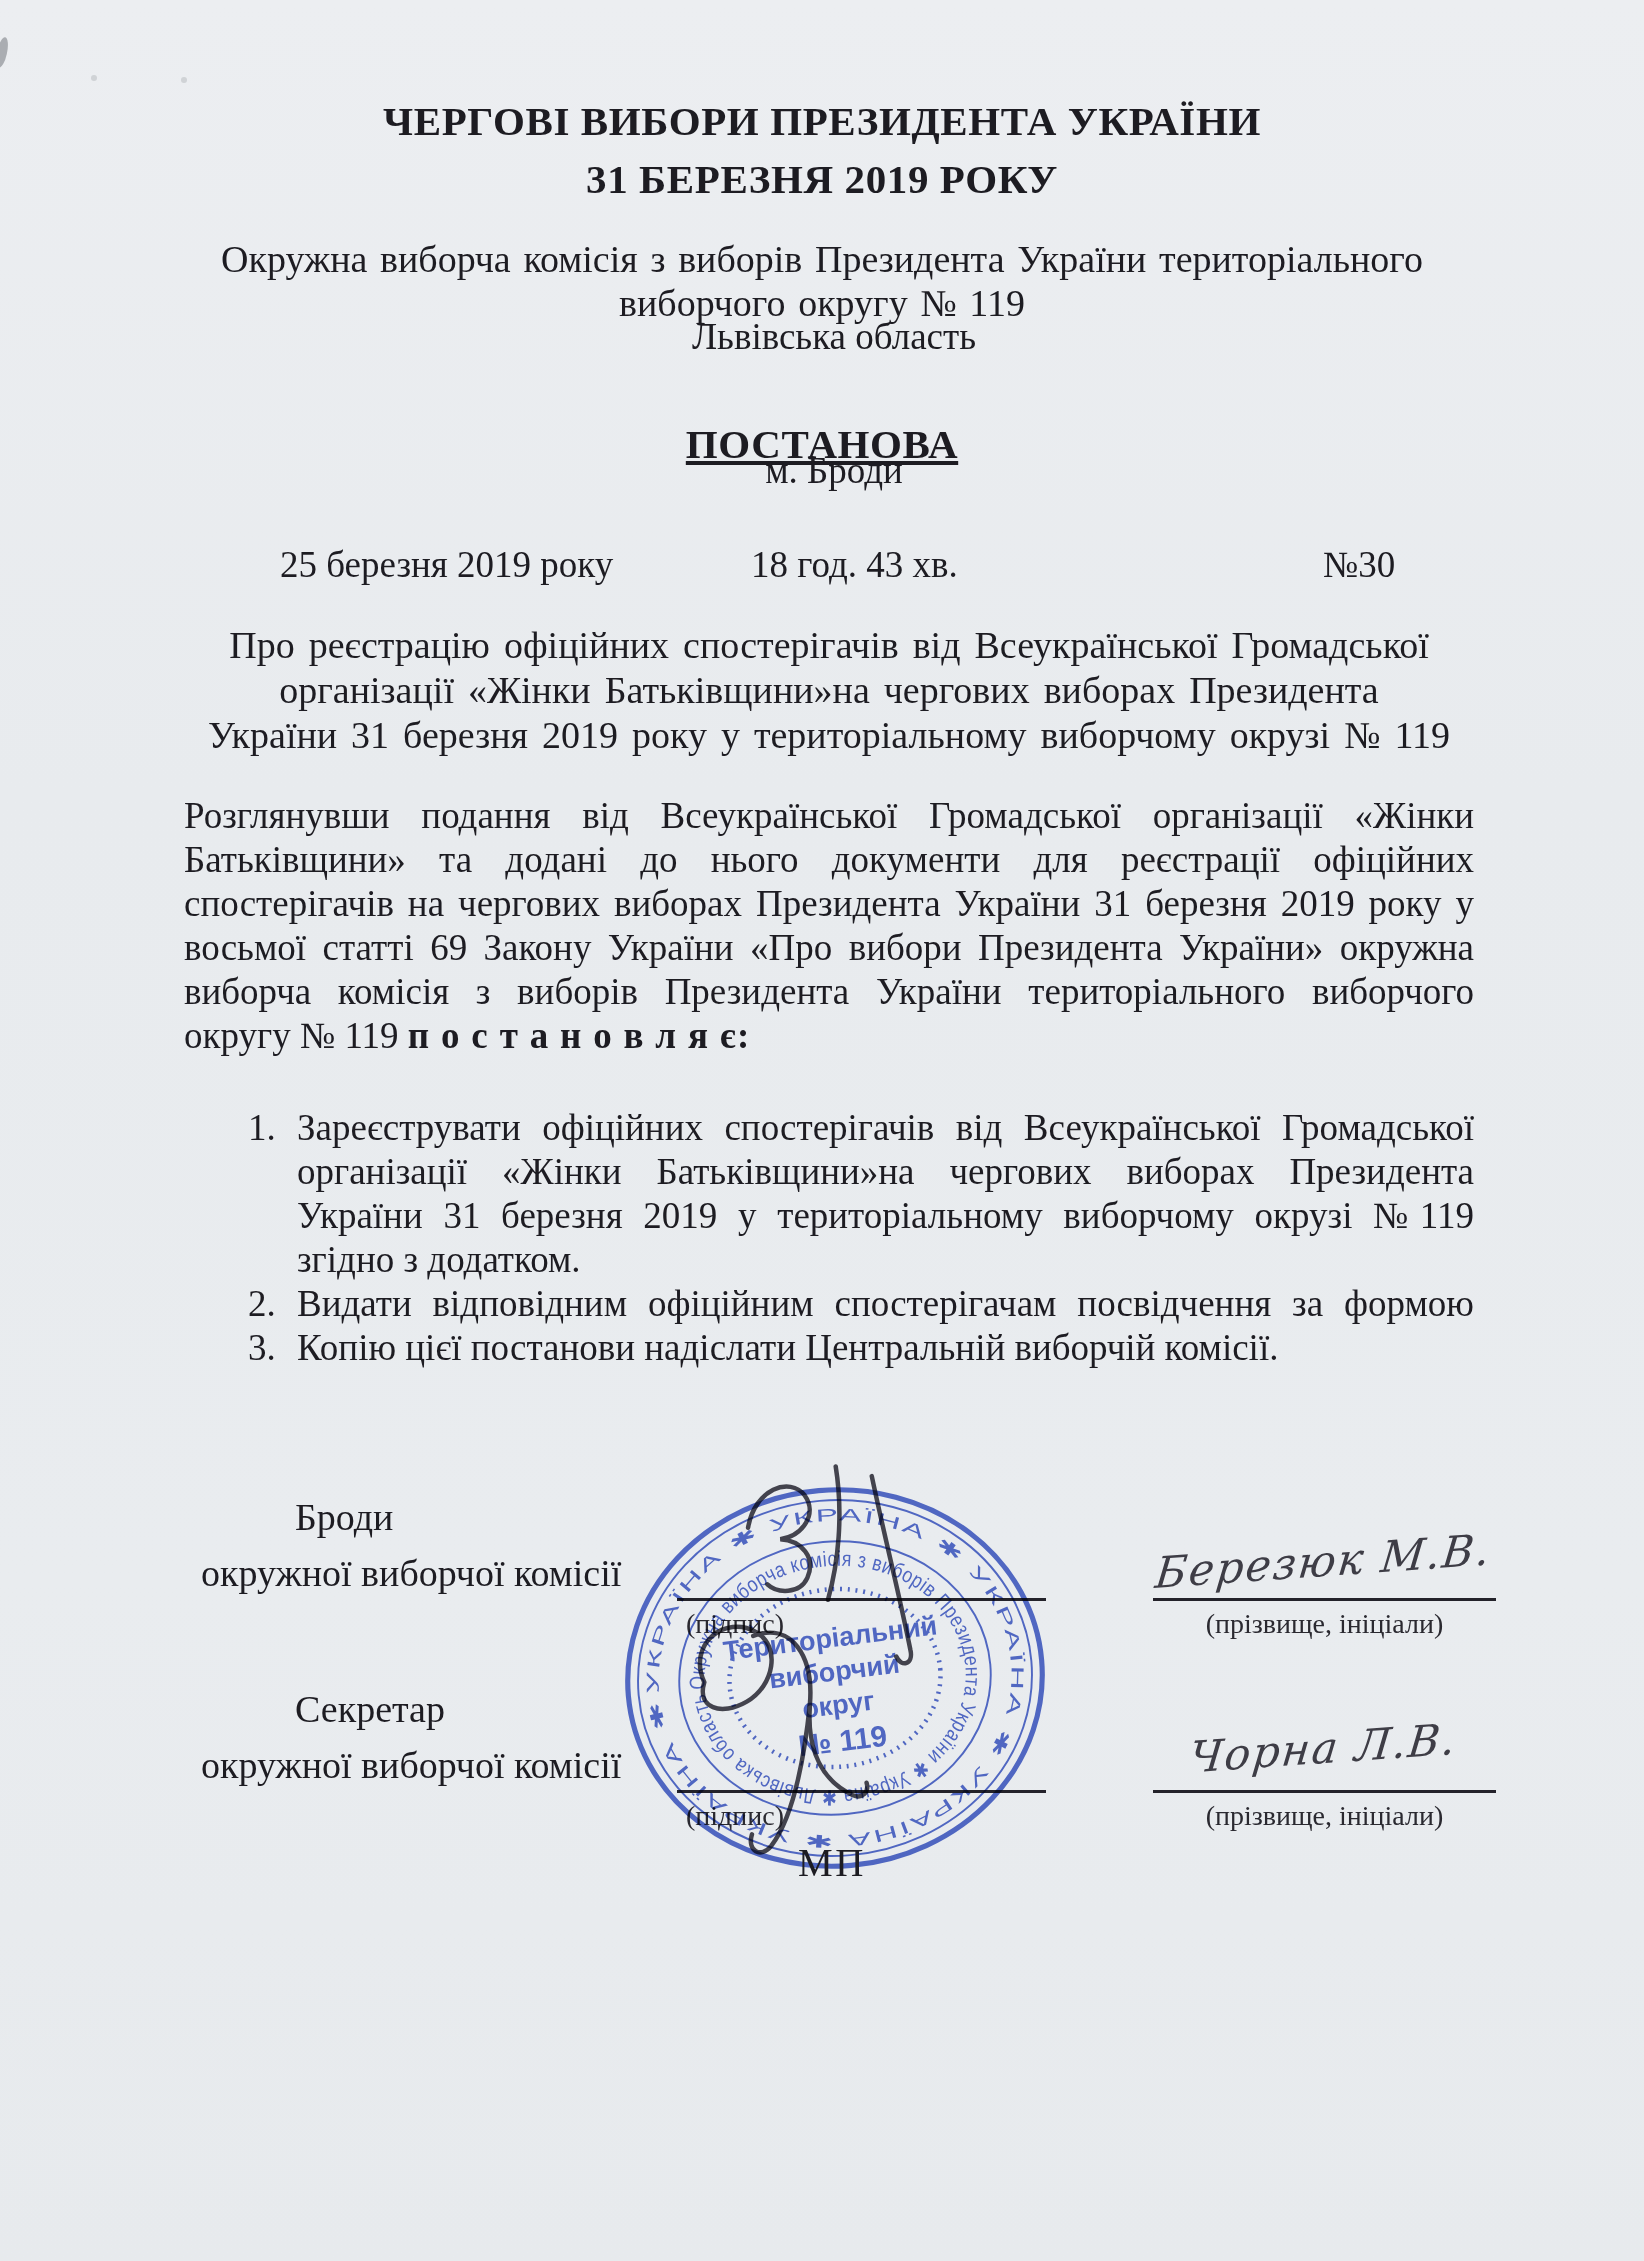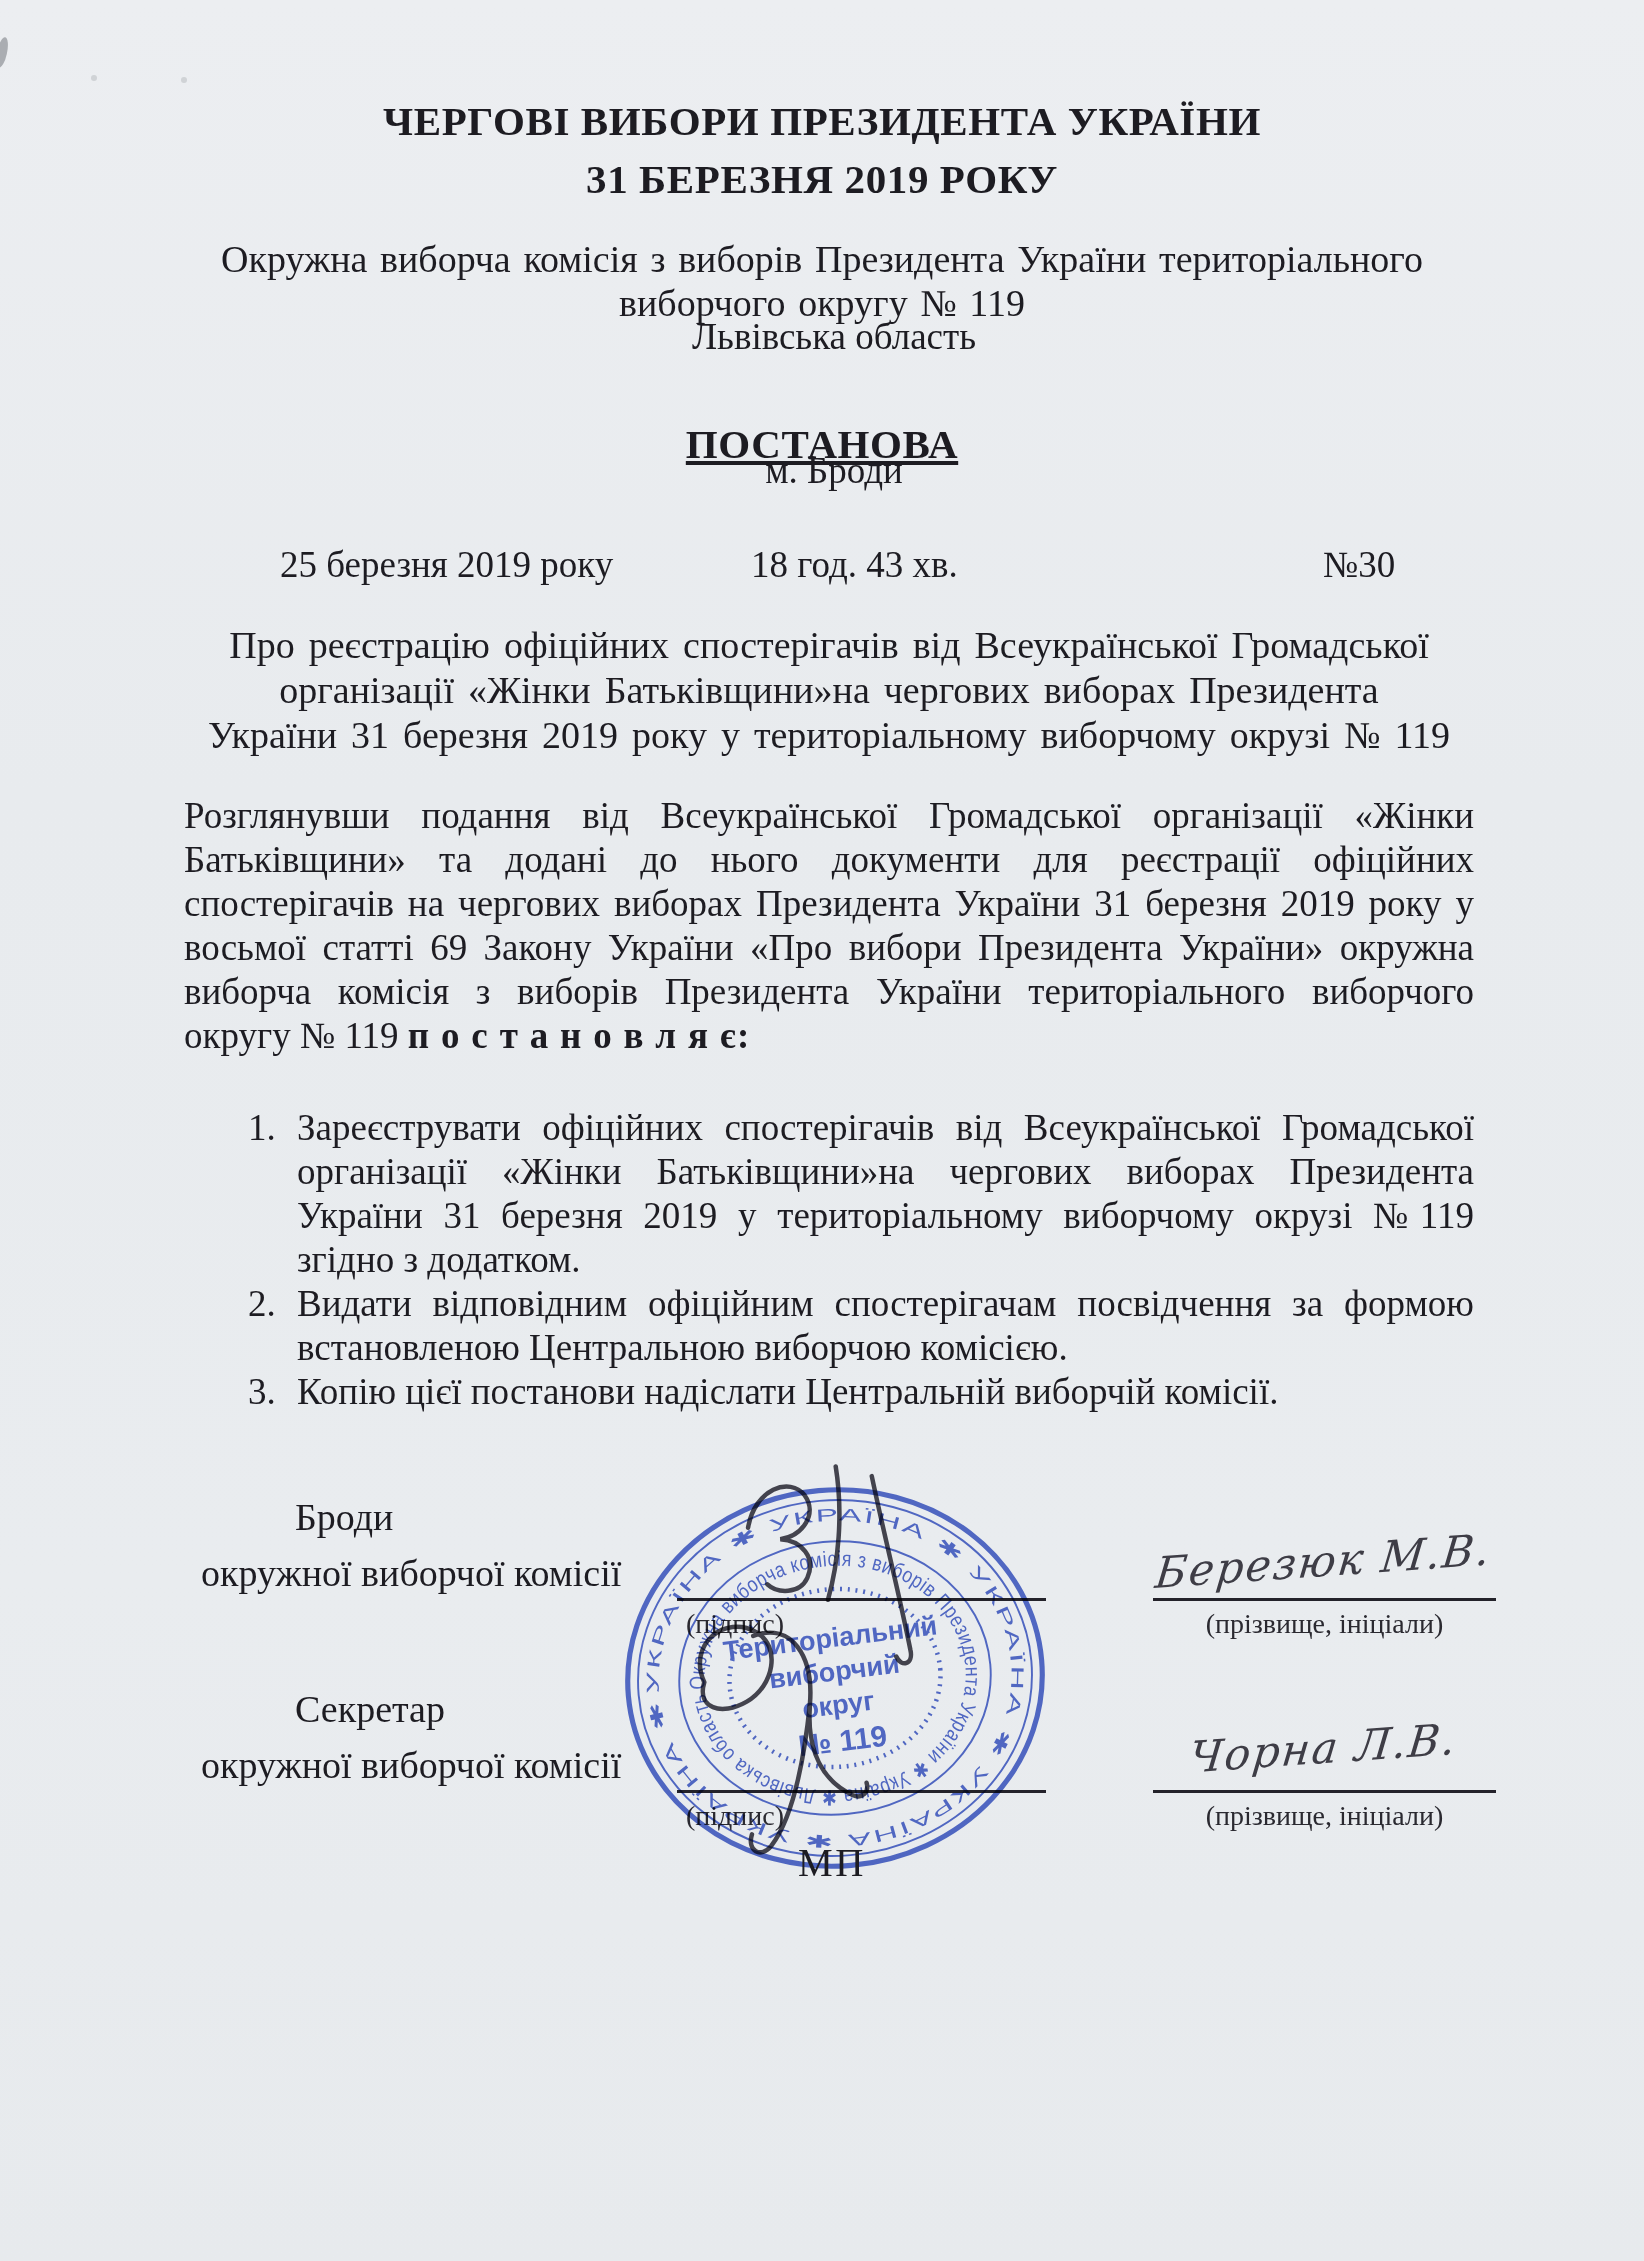--- a/index.html
+++ b/index.html
@@ -89,21 +89,20 @@
           <div class="tline just">Зареєструвати офіційних спостерігачів від Всеукраїнської Громадської</div>
           <div class="tline just">організації «Жінки Батьківщини»на чергових виборах Президента</div>
           <div class="tline just">України 31 березня 2019 у територіальному виборчому окрузі №119</div>
           <div class="tline">згідно з додатком.</div>
         </div>
     </div>
     <div class="list-item">
       <span class="marker">2.</span>
       <div class="item-lines">
           <div class="tline just">Видати відповідним офіційним спостерігачам посвідчення за формою</div>
-          <div class="tline">встановленою Центральною виборчою комісією.</div>
         </div>
     </div>
     <div class="list-item">
       <span class="marker">3.</span>
       <div class="item-lines">
           <div class="tline">Копію цієї постанови надіслати Центральній виборчій комісії.</div>
         </div>
     </div>
   </div>
 

